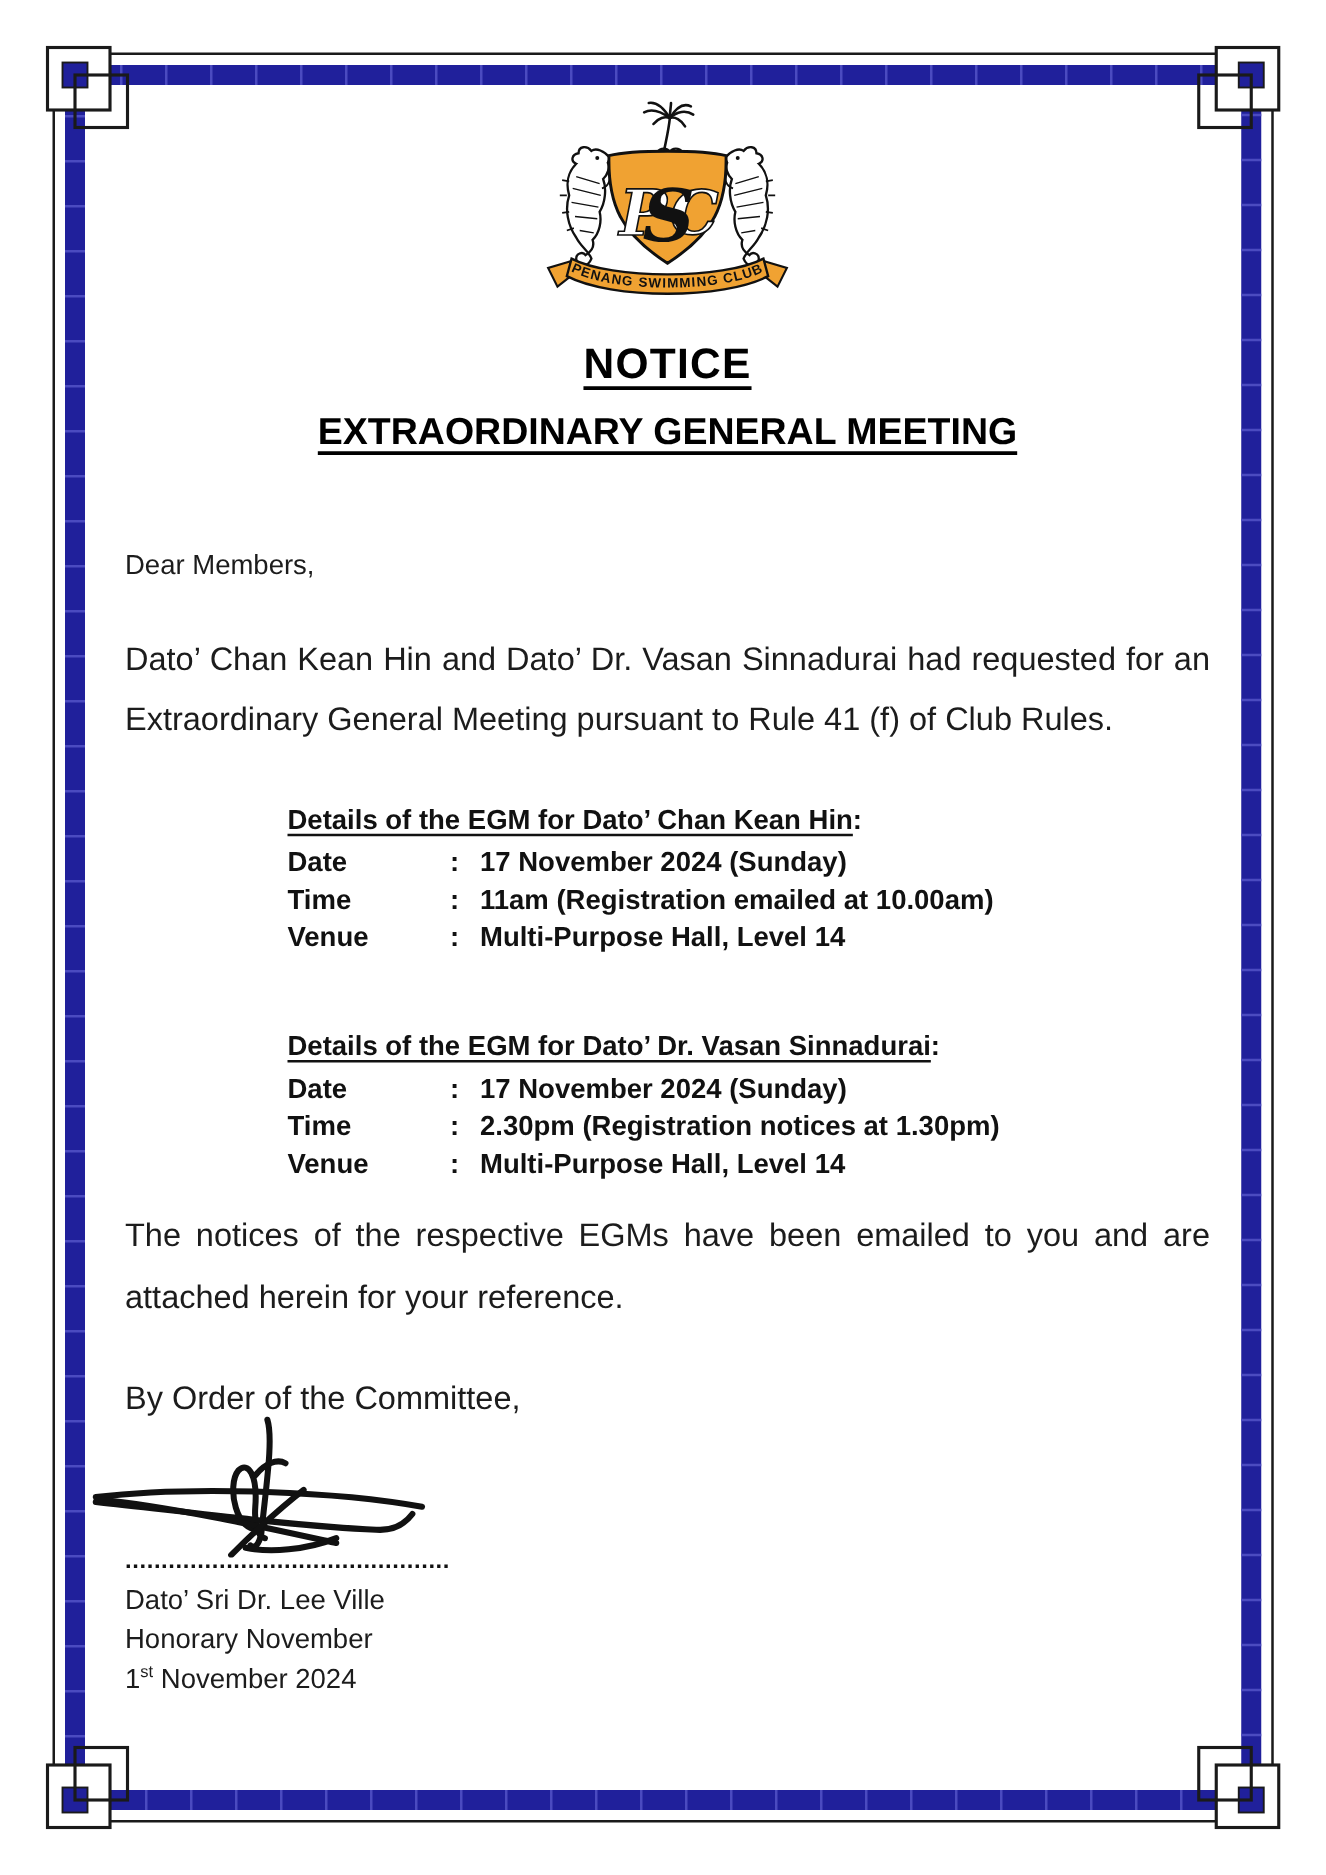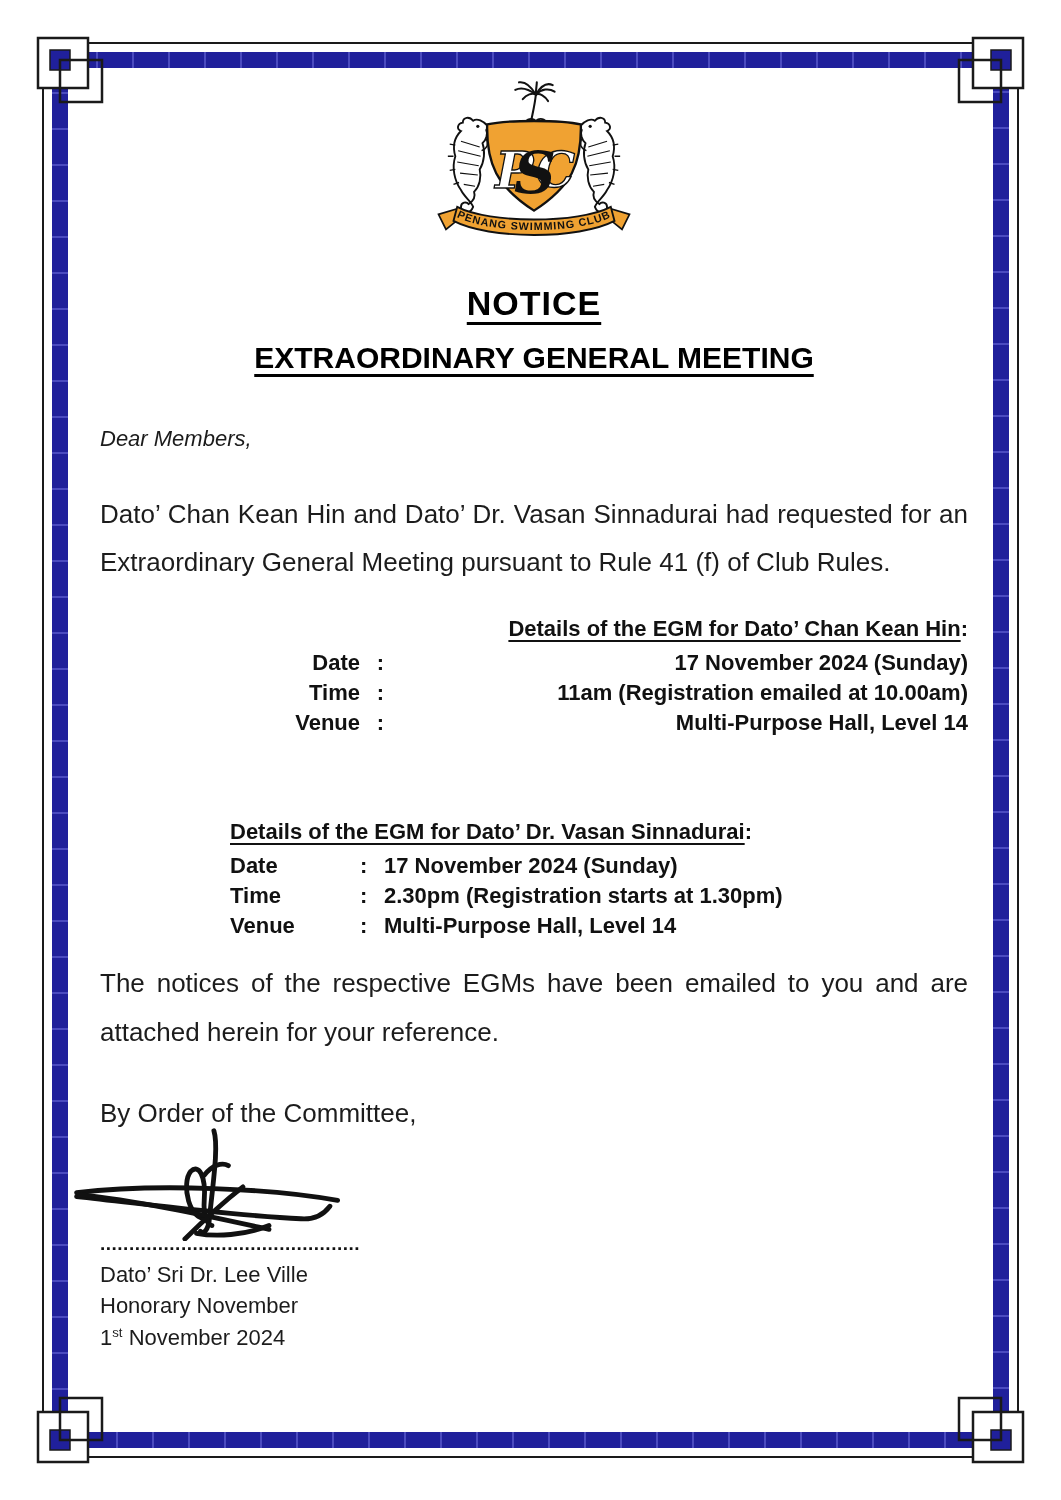--- a/index.html
+++ b/index.html
@@ -15,41 +15,41 @@
   }
   .border-svg { position:absolute; inset:0; pointer-events:none; }
   .content {
     position:absolute;
     left:100px; top:0;
     width:868px;
   }
   .logo-wrap { text-align:center; margin-top:78px; height:168px; }
   .headings { text-align:center; color:#000; }
   .title {
-    margin-top:38px;
+    margin-top:26px;
     font-size:34px; font-weight:bold; letter-spacing:1px;
     text-decoration:underline; text-decoration-thickness:3px; text-underline-offset:7px;
   }
   .subtitle1 {
     margin-top:18px;
     font-size:30px; font-weight:bold;
     text-decoration:underline; text-decoration-thickness:2.5px; text-underline-offset:6px;
   }
   .subtitle2 {
     margin-top:30px;
     font-size:30px; font-weight:bold;
     text-decoration:underline; text-decoration-thickness:2.5px; text-underline-offset:6px;
   }
-  .salutation { margin-top:51px; font-size:22px;font-style:italic; }
+  .salutation { margin-top:76px; font-size:22px; }
   .para { font-size:26px; line-height:1.86; text-align:justify; }
   .para1 { margin-top:38px; }
   .para2 { margin-top:18px; }
   .egm { margin-left:130px; font-size:22px; font-weight:bold; color:#111; }
-  .egm1 { margin-top:26px;text-align:right; }
-  .egm2 { margin-top:78px; }
+  .egm1 { margin-top:40px; }
+  .egm2 { margin-top:56px; }
   .egm-heading { line-height:1.45; margin-bottom:3px; }
   .egm-heading .u { text-decoration:underline; text-decoration-thickness:2px; text-underline-offset:4px; }
   .egm-row { display:flex; line-height:1.37; }
   .egm-label { width:130px; }
   .egm-sep { width:24px; }
   .egm-value { flex:1; }
   .closing { margin-top:42px; font-size:26px; }
   .sig-wrap { position:relative; height:116px; margin-left:-34px; margin-top:-4px; }
   .dots { font-size:19px; font-weight:bold; letter-spacing:0.5px; color:#111; margin-top:-8px; }
   .sig-block { font-size:22px; line-height:1.43; margin-top:4px; }
@@ -174,21 +174,21 @@
     <section class="egm egm2">
       <div class="egm-heading"><span class="u">Details of the EGM for Dato’ Dr. Vasan Sinnadurai</span><span>:</span></div>
       <div class="egm-row">
         <span class="egm-label">Date</span>
         <span class="egm-sep">:</span>
         <span class="egm-value">17 November 2024 (Sunday)</span>
       </div>
       <div class="egm-row">
         <span class="egm-label">Time</span>
         <span class="egm-sep">:</span>
-        <span class="egm-value">2.30pm (Registration starts at 1.30pm)</span>
+        <span class="egm-value">2.30pm (Registration notices at 1.30pm)</span>
       </div>
       <div class="egm-row">
         <span class="egm-label">Venue</span>
         <span class="egm-sep">:</span>
         <span class="egm-value">Multi-Purpose Hall, Level 14</span>
       </div>
     </section>
 
     <p class="para para2">The notices of the respective EGMs have been emailed to you and are attached herein for your reference.</p>
 

